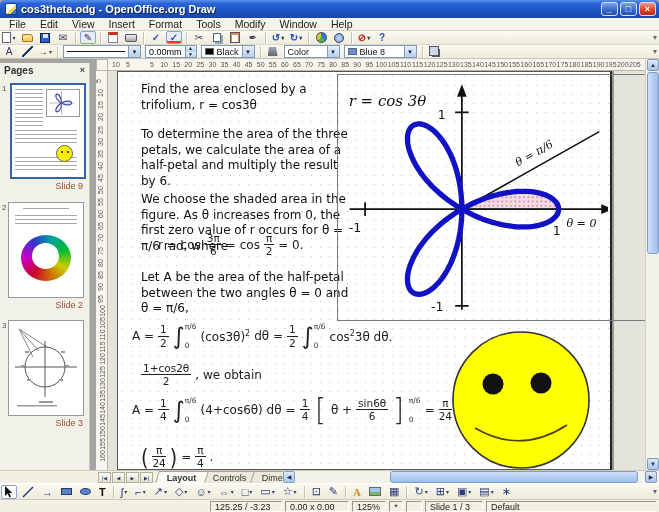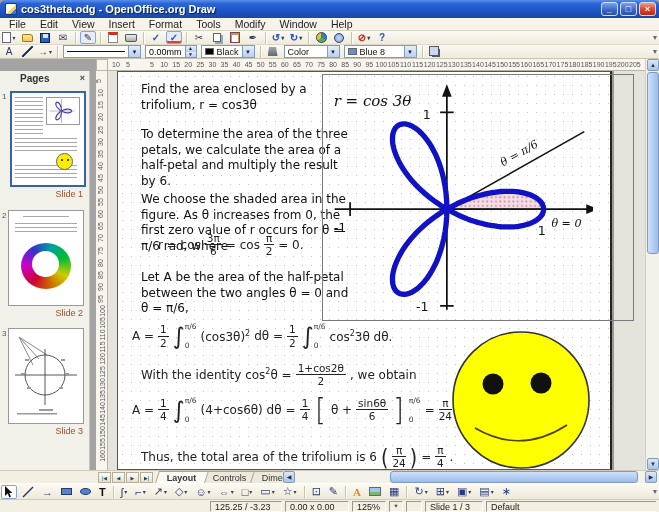--- a/index.html
+++ b/index.html
@@ -66,21 +66,21 @@
   .spin { display:inline-flex; height:13px; border:1px solid #7f9db9; background:#fff; font-size:9px; margin:0 2px; }
   .spin .val { padding:0 3px; line-height:12px; }
   .spin .btns { display:flex; flex-direction:column; width:11px; border-left:1px solid #7f9db9; }
   .spin .btns span { flex:1; font-size:5px; line-height:5px; text-align:center; background:linear-gradient(#e6eefb,#b8cfee); color:#223; }
   .tb-over { margin-left:auto; margin-right:2px; font-size:8px; color:#667; }
 
   
   .main { position:absolute; left:0; top:59px; width:659px; height:411px; }
 
   
-  .pages { position:absolute; left:0; top:12px; width:90px; height:411px; background:#f1f0e9; border-right:1px solid #c9c4b2;padding-left:16px; }
+  .pages { position:absolute; left:0; top:4px; width:90px; height:411px; background:#f1f0e9; border-right:1px solid #c9c4b2; }
   .pages-head { height:14px; display:flex; align-items:center; padding:0 4px; font-size:10px; font-weight:bold; color:#333; }
   .pages-close { margin-left:auto; font-size:9px; color:#444; }
   .slide-num { position:absolute; left:2px; font-size:8px; color:#555; }
   .slide-box { position:absolute; left:8px; width:76px; height:96px; background:#fff; border:1px solid #999; }
   .slide-box.sel { border:2px solid #3465a4; background:#fff; }
   .thumb { position:relative; width:100%; height:100%; background:#fff; overflow:hidden; }
   .slide-label { position:absolute; right:6px; font-size:9px; color:#9a4f2f; }
   .tlines { position:absolute; background:repeating-linear-gradient(180deg,#a8a8a8 0 1px,transparent 1px 4px); }
   .minifig { position:absolute; border:1px solid #999; background:#fff; }
   .minismiley { position:absolute; border-radius:50%; background:#ffee00; border:1px solid #665; }
@@ -108,21 +108,21 @@
     font-size:12px; color:#222; font-family:"DejaVu Sans",sans-serif; }
   .frac { display:inline-flex; flex-direction:column; text-align:center; font-size:10.5px; line-height:1.15; }
   .frac .num { border-bottom:1px solid #222; padding:0 2px; }
   .int { display:inline-flex; align-items:center; }
   .isym { font-size:23px; }
   .ilim { display:inline-flex; flex-direction:column; justify-content:space-between; height:28px; font-size:7.5px; color:#333; }
   .sq { font-size:8px; vertical-align:super; }
   .bigbr { font-size:27px; font-weight:300; transform:scaleY(1.1); margin:0 1px; }
   .bigp { font-size:19px; transform:scaleY(1.25); }
 
-  .figure { position:absolute; left:204px; top:2px; width:312px; height:247px; border:1px solid #7a7a7a; }
+  .figure { position:absolute; left:219px; top:2px; width:312px; height:247px; border:1px solid #7a7a7a; }
   .smiley { position:absolute; left:330px; top:258px; width:146px; height:141px; }
 
   
   .vsb { position:absolute; left:645px; top:0; width:14px; height:411px; background:#f2f1ea; border-left:1px solid #d5d1c2; }
   .sbtn { position:absolute; left:1px; width:12px; height:12px; background:linear-gradient(#dce8fa,#aac4ec);
     border:1px solid #7f9db9; border-radius:2px; font-size:6px; color:#234; text-align:center; line-height:11px; }
   .vsb-thumb { position:absolute; left:1px; top:13px; width:12px; height:182px;
     background:linear-gradient(90deg,#cfe0f8,#9cbcf0); border:1px solid #7f9db9; border-radius:3px; }
 
   
@@ -303,21 +303,21 @@
               </svg>
           </div>
           <div class="tlines" style="left:3px;top:45px;width:62px;height:14px"></div>
           <div class="tlines" style="left:3px;top:72px;width:62px;height:14px"></div>
           <div class="minismiley" style="left:44px;top:60px;width:17px;height:17px">
               <i style="left:4px"></i>
               <i style="left:10px"></i>
             </div>
         </div>
       </div>
-      <span class="slide-label" style="top:118px">Slide 1</span>
+      <span class="slide-label" style="top:118px">Slide 9</span>
 
       <span class="slide-num" style="top:140px">2</span>
       <div class="slide-box" style="top:139px">
         <div class="thumb">
           <div class="tlines" style="left:14px;top:5px;width:46px;height:3px"></div>
           <div class="tlines" style="left:6px;top:12px;width:62px;height:12px"></div>
           <div class="swirl" style="left:12px;top:32px;width:50px;height:46px">
               <i></i>
             </div>
         </div>
@@ -477,21 +477,20 @@
               <span class="isym">∫</span>
               <span class="ilim">
                 <span>π/6</span>
                 <span>0</span>
               </span>
             </span>
           <span><span>cos</span><sup class="sq">2</sup><span>3θ dθ.</span></span>
         </div>
 
         <div class="fblock" style="left:23px;top:290px">
-          <span><span>With the identity cos</span><sup class="sq">2</sup><span>θ =</span></span>
           <span class="frac">
               <span class="num">1+cos2θ</span>
               <span class="den">2</span>
             </span>
           <span>, we obtain</span>
         </div>
 
         <div class="fblock" style="left:14px;top:322px">
           <span>A =</span>
           <span class="frac">
@@ -524,21 +523,20 @@
             </span>
           <span>=</span>
           <span class="frac">
               <span class="num">π</span>
               <span class="den">24</span>
             </span>
           <span>.</span>
         </div>
 
         <div class="fblock" style="left:23px;top:372px">
-          <span>Thus, the total area of the trifolium is 6</span>
           <span class="bigp">(</span>
           <span class="frac">
               <span class="num">π</span>
               <span class="den">24</span>
             </span>
           <span class="bigp">)</span>
           <span>=</span>
           <span class="frac">
               <span class="num">π</span>
               <span class="den">4</span>

